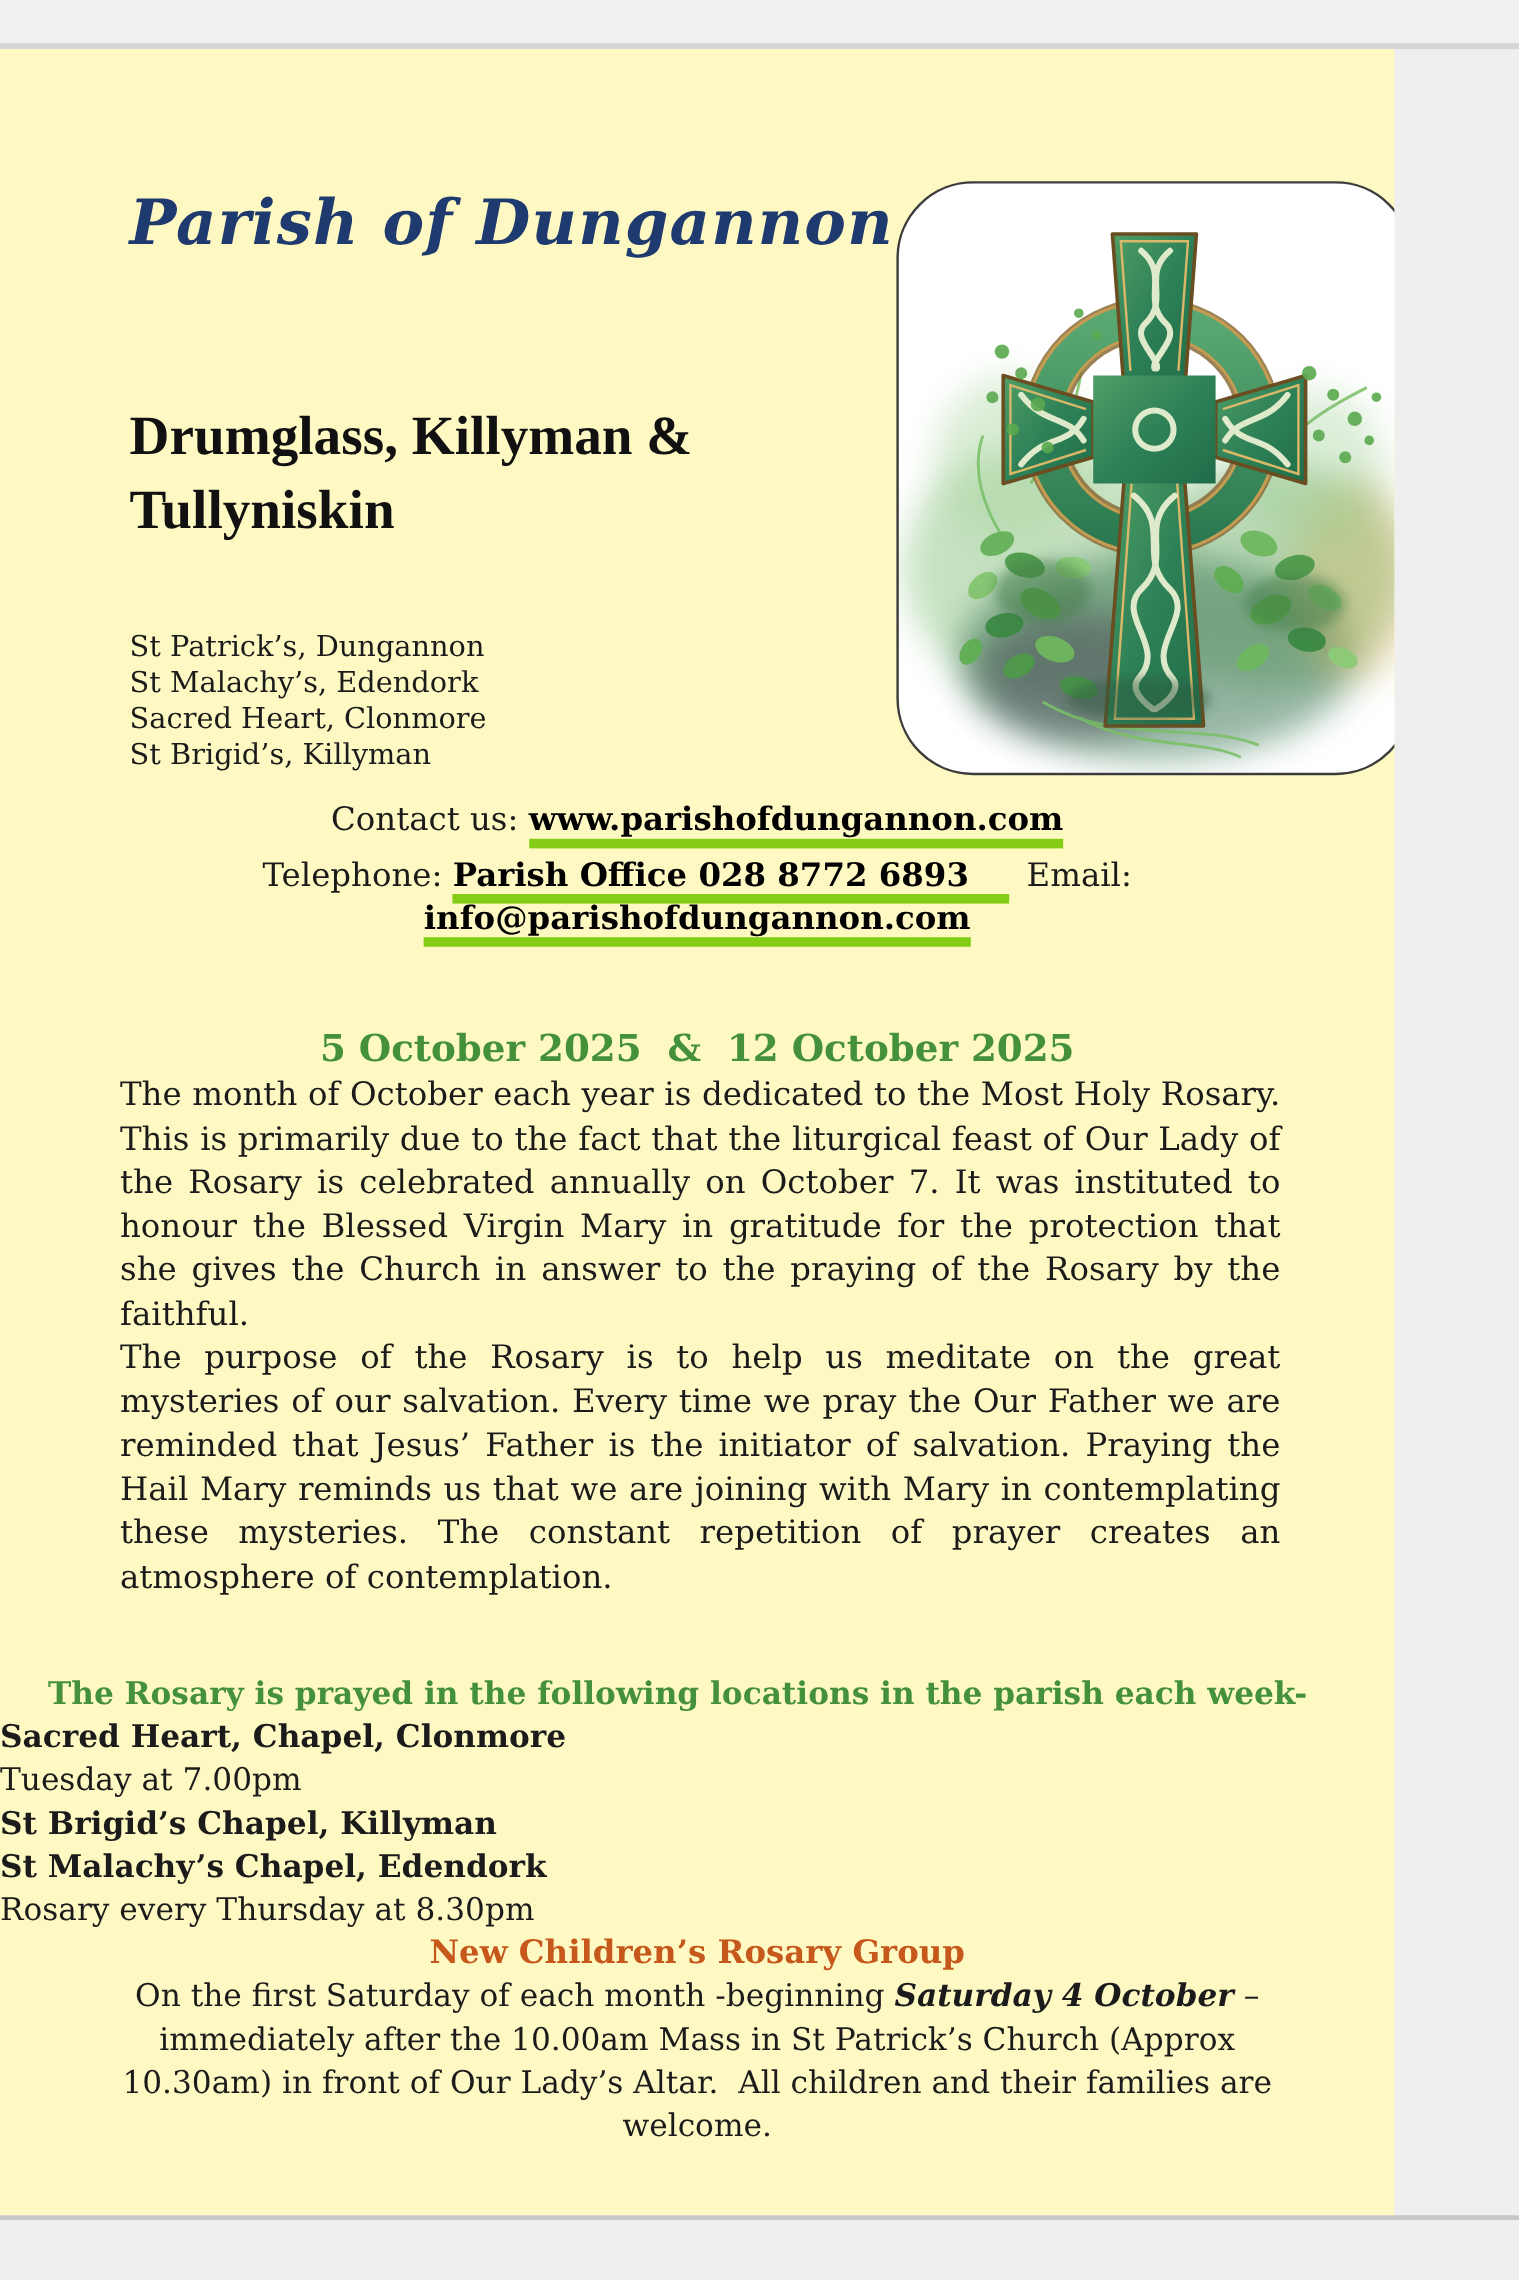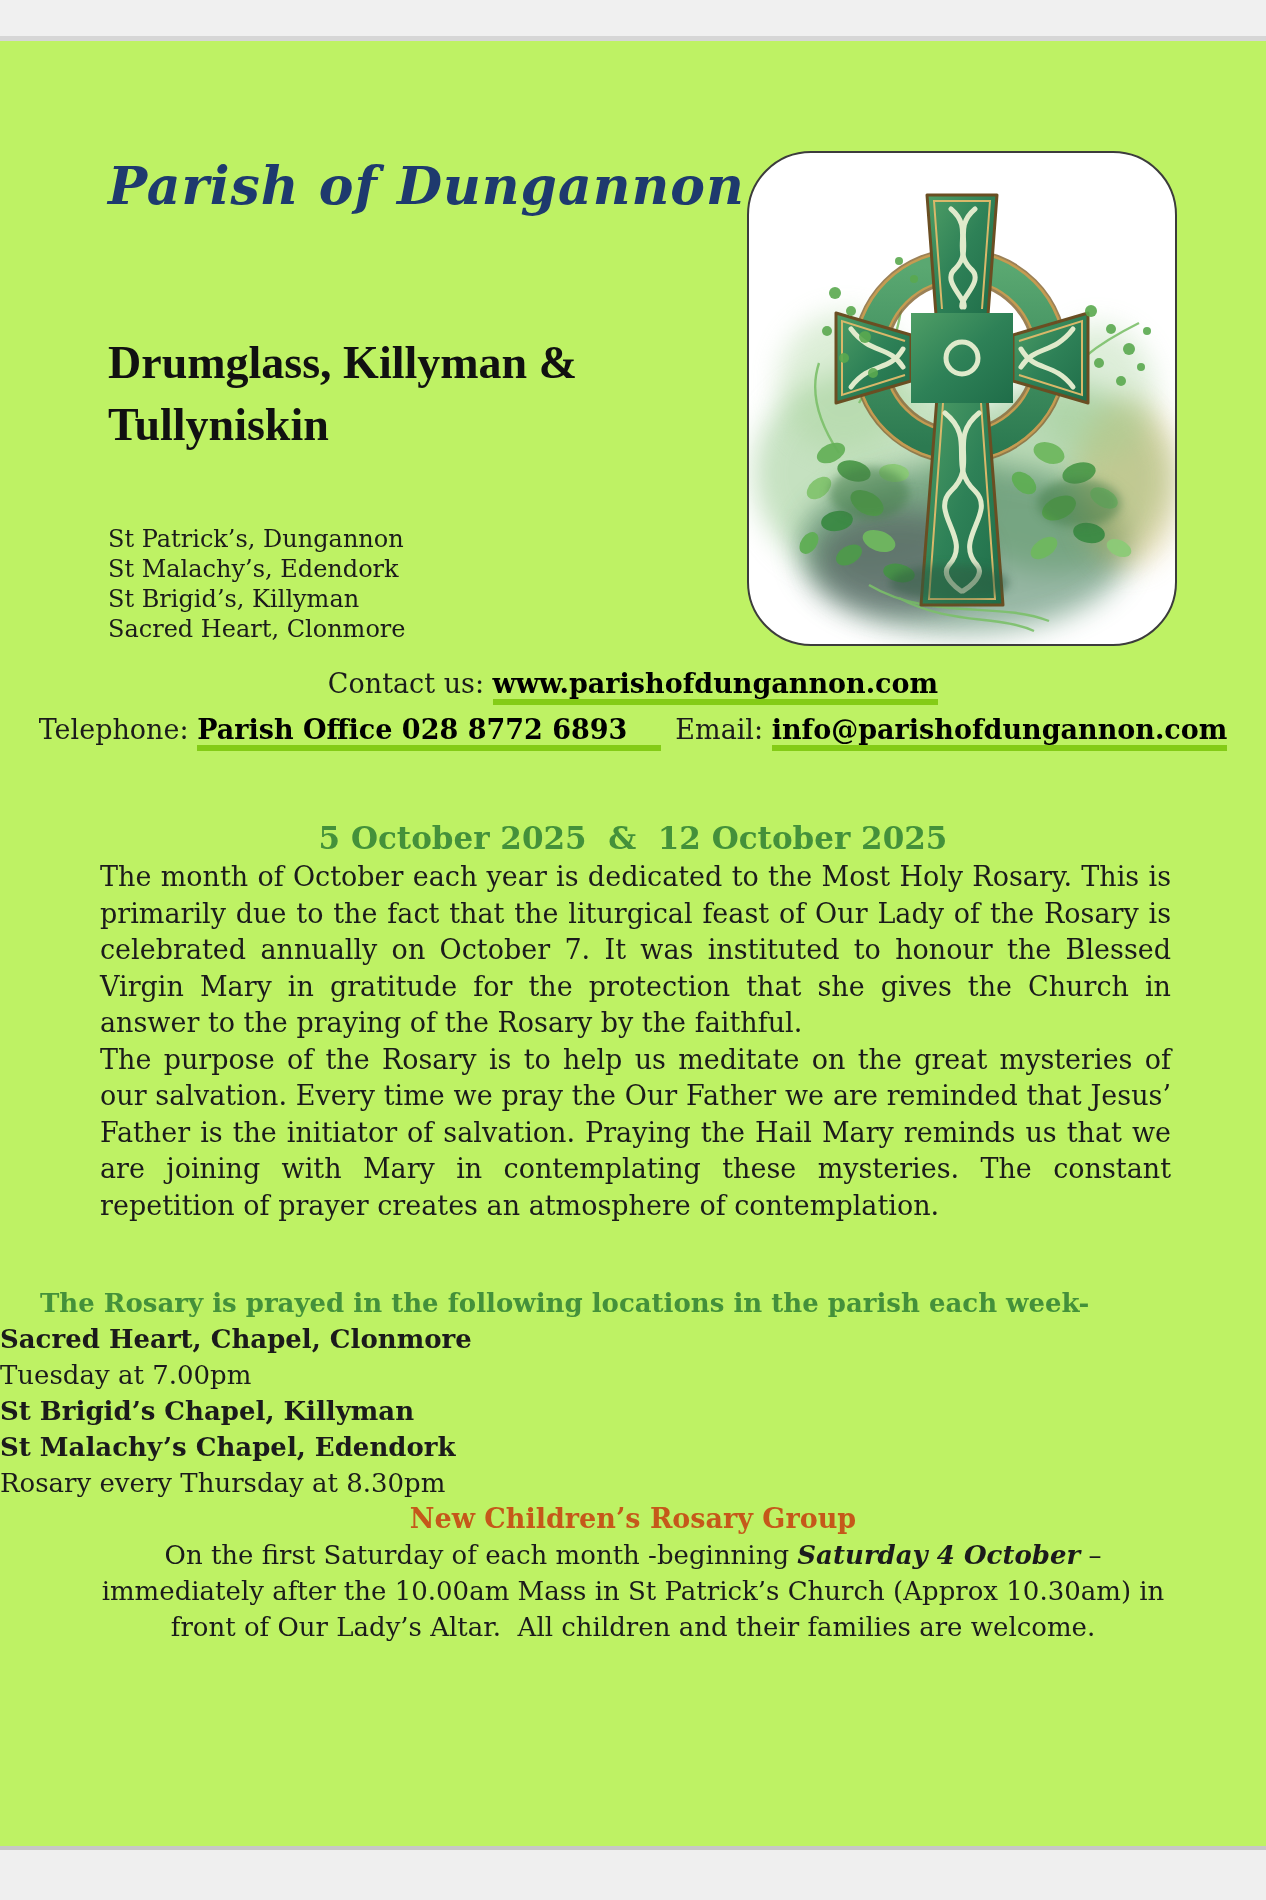--- a/index.html
+++ b/index.html
@@ -1,31 +1,31 @@
 <!DOCTYPE html>
 <html><head>
 <meta charset="utf-8">
 <style>
   html,body{margin:0;padding:0;}
   .screen{position:relative;width:1266px;height:1900px;background:#efefef;overflow:hidden;
           font-family:"DejaVu Serif",serif;color:#1b1b1b;}
   .top-band{height:36px;background:#f0f0f0;border-bottom:5px solid #d6d6d6;}
-  .page{position:relative;width:1266px;height:1805px;background:#bef264;overflow:hidden;}
+  .page{position:relative;width:1162px;height:1805px;background:#fef9c3;overflow:hidden;}
   .bottom-band{height:54px;background:#efefef;border-top:4px solid #c7c7c7;}
 
   .title{margin:112px 0 0 108px;font-size:52px;line-height:65px;font-weight:bold;font-style:italic;
          color:#1e3a6e;letter-spacing:1px;font-family:"DejaVu Serif",serif;}
   .subtitle{margin:114px 0 0 108px;width:580px;font-size:46px;line-height:62px;font-weight:bold;
             font-family:"Liberation Serif",serif;color:#111;}
   .churches{margin:68px 0 0 108px;}
   .church{font-size:24px;line-height:30px;}
 
   .contact-line{margin-top:22px;text-align:center;font-size:27px;line-height:36px;}
   .phone-line{margin-top:10px;text-align:center;font-size:27px;line-height:36px;}
-  .link{font-weight:bold;border-bottom:6px solid #84cc16;text-decoration:none;color:#000;}
+  .link{font-weight:bold;border-bottom:8px solid #84cc16;text-decoration:none;color:#000;}
   .phone-pad{padding-right:34px;}
   .email-label{margin-left:14px;}
 
   .dates{margin:69px 0 0 0;text-align:center;font-size:31px;line-height:42px;font-weight:bold;
          color:#44913a;white-space:pre-wrap;}
   .body-para{margin:0 95px 0 100px;font-size:27px;line-height:36.5px;text-align:justify;}
   .green-heading{margin:61px 40px 0 40px;text-align:left;font-size:26px;line-height:36px;
                  font-weight:bold;color:#44913a;}
   .loc-name{font-weight:bold;}
   .loc-line{font-size:26px;line-height:36px;}
@@ -162,22 +162,22 @@
       </svg>
     </div>
 
     <h1 class="title">Parish of Dungannon</h1>
 
     <h2 class="subtitle">Drumglass, Killyman &amp; Tullyniskin</h2>
 
     <div class="churches">
       <div class="church">St Patrick’s, Dungannon</div>
       <div class="church">St Malachy’s, Edendork</div>
+      <div class="church">Sacred Heart, Clonmore</div>
       <div class="church">St Brigid’s, Killyman</div>
-      <div class="church">Sacred Heart, Clonmore</div>
     </div>
 
     <div class="contact-line">
       <span>Contact us: </span><a href="#" class="link">www.parishofdungannon.com</a>
     </div>
 
     <div class="phone-line">
       <span>Telephone: </span><span class="link phone-pad">Parish Office 028 8772 6893</span><span class="email-label">Email: </span><a href="#" class="link">info@parishofdungannon.com</a>
     </div>
 

